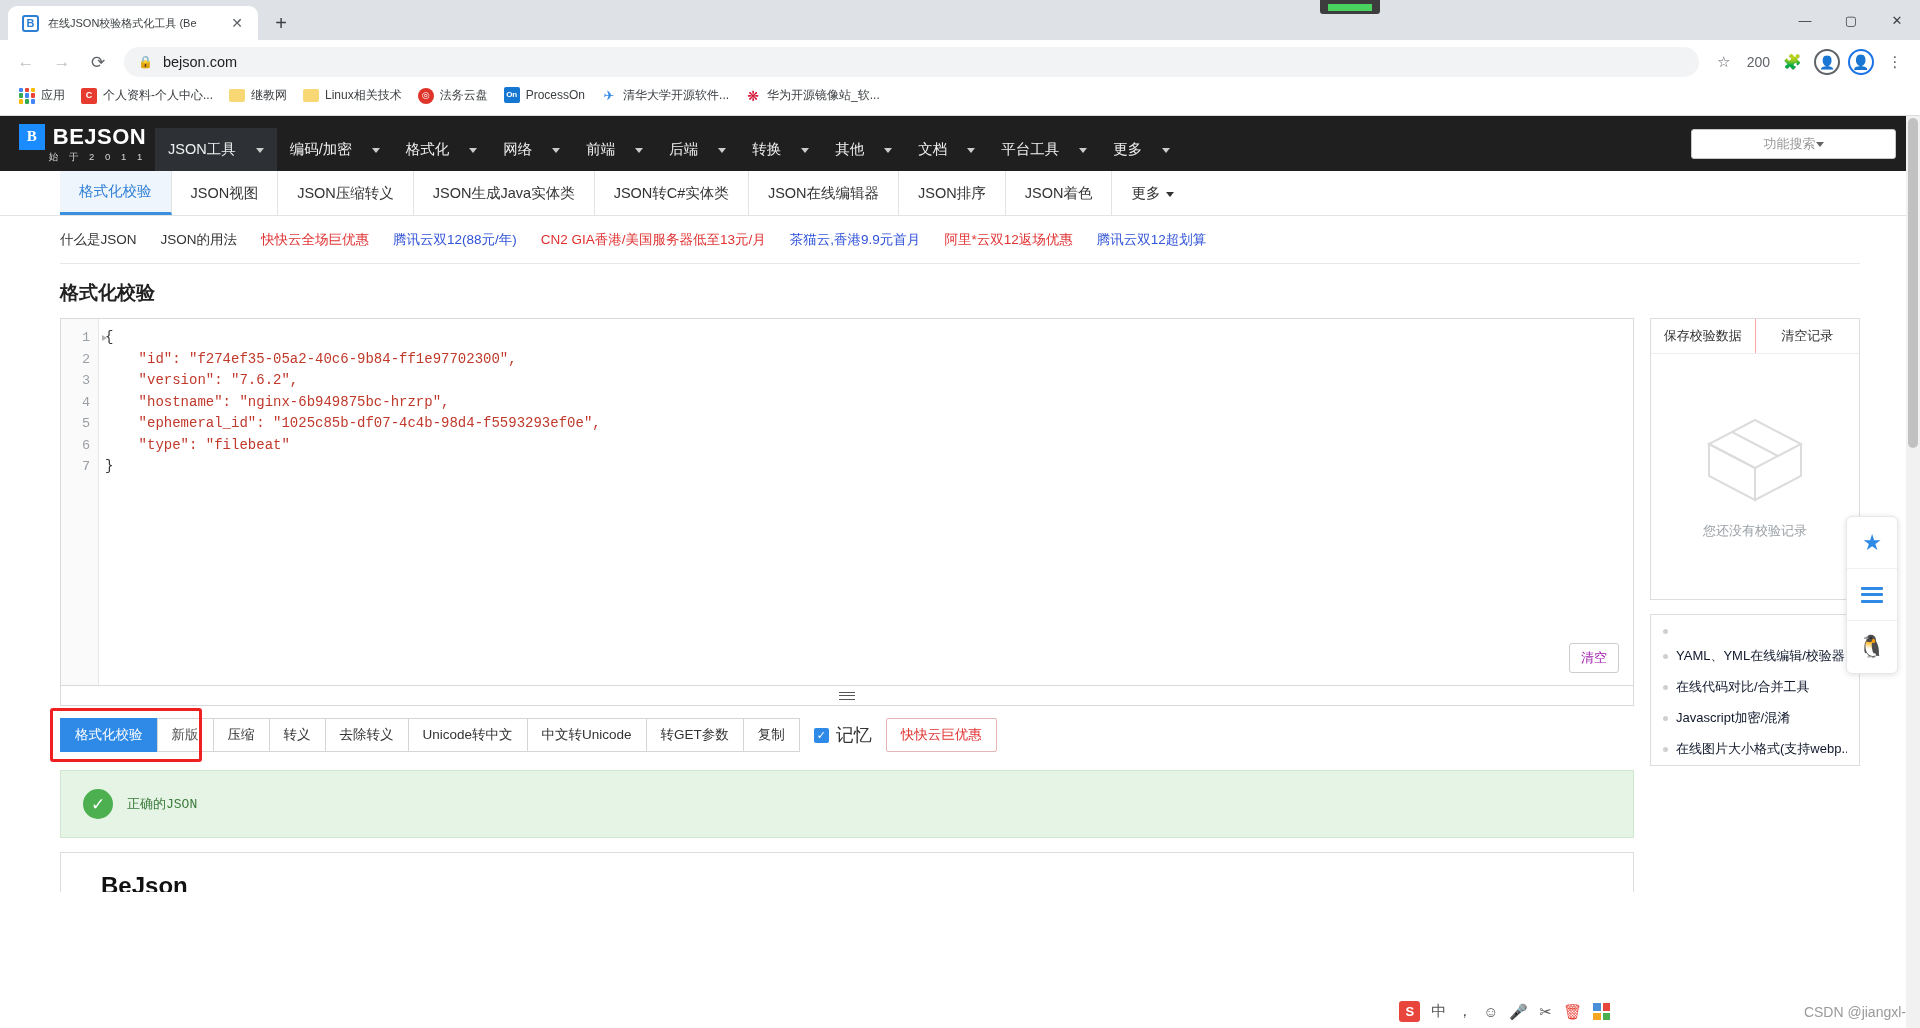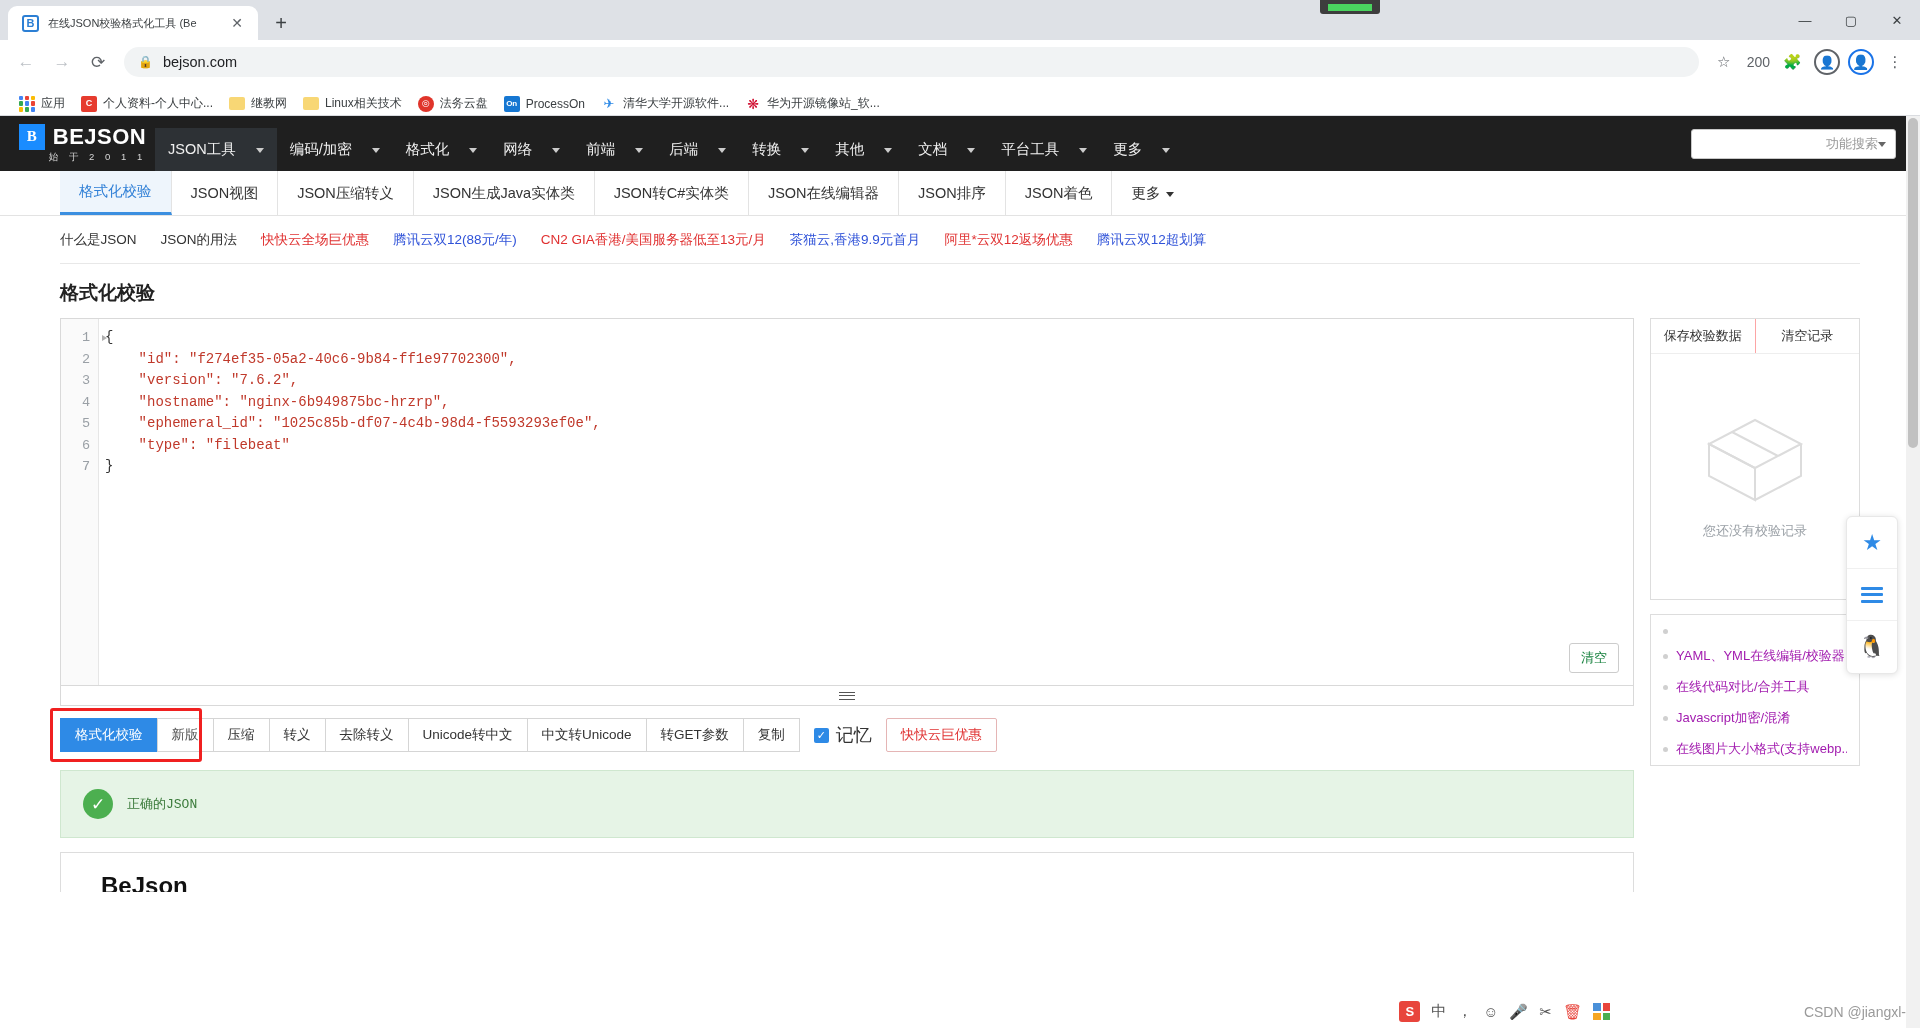--- a/index.html
+++ b/index.html
@@ -95,21 +95,21 @@
   .profile-ring {
     width: 26px; height: 26px; border-radius: 50%;
     border: 2px solid #1a73e8; display: flex;
     align-items: center; justify-content: center;
     font-size: 14px; color: #5f6368;
   }
 
   
   .bookmarks {
     height: 32px; background: #ffffff;
-    display: flex; align-items: flex-end; gap: 2px;
+    display: flex; align-items: flex-start; gap: 2px;
     padding: 0 12px; border-bottom: 1px solid #dadce0;
   }
   .bm {
     display: flex; align-items: center; gap: 6px;
     padding: 3px 7px; border-radius: 4px; cursor: pointer;
     font-size: 12px; color: #3c4043; white-space: nowrap;
   }
   .bm-ico {
     width: 16px; height: 16px; flex: 0 0 16px; border-radius: 2px;
     display: flex; align-items: center; justify-content: center;
@@ -171,21 +171,21 @@
     width: 0; height: 0; border-left: 4px solid transparent;
     border-right: 4px solid transparent; border-top: 5px solid #ccc;
     margin-top: 2px;
   }
   .search-wrap {
     display: flex; align-items: center; padding-right: 24px;
   }
   .search-select {
     width: 205px; height: 30px; background: #fff; border: 1px solid #c8c8c8;
     border-radius: 3px; display: flex; align-items: center;
-    justify-content: flex-end; padding: 0 9px;
+    justify-content: center; padding: 0 9px;
     font-size: 13px; color: #999; cursor: pointer;
   }
   .search-select .caret { border-top-color: #666; }
 
   
   .subtabs {
     height: 45px; border-bottom: 1px solid #e3e3e3;
     display: flex; align-items: stretch; padding-left: 60px;
     background: #fff;
   }
@@ -241,21 +241,21 @@
   .code-area { flex: 1; padding: 8px 0 0 6px; }
   .code-line {
     font-family: "Liberation Mono", "DejaVu Sans Mono", monospace;
     font-size: 14px; line-height: 21.5px; color: #333; white-space: pre;
   }
   .tok-str { color: #c0392b; }
   .tok-punct { color: #333; }
   .clear-btn {
     position: absolute; right: 14px; bottom: 12px;
     border: 1px solid #ccc; background: #fff; border-radius: 3px;
-    font-size: 13px; color: #15803d; padding: 5px 11px; cursor: pointer;
+    font-size: 13px; color: #a21caf; padding: 5px 11px; cursor: pointer;
   }
   .resize-handle {
     height: 20px; border: 1px solid #d9d9d9; border-top: none;
     background: #fff; display: flex; align-items: center;
     justify-content: center; cursor: ns-resize;
   }
   .resize-handle i {
     display: block; width: 16px; height: 8px;
     border-top: 1.5px solid #555; border-bottom: 1.5px solid #555;
     position: relative;
@@ -344,21 +344,21 @@
     height: 245px; display: flex; flex-direction: column;
     align-items: center; justify-content: center; gap: 16px;
   }
   .empty-msg { font-size: 13px; color: #9aa0a6; }
   .panel2 {
     margin-top: 14px; border: 1px solid #ddd; background: #fff;
     padding: 14px 12px; height: 152px;
   }
   .p2-row {
     display: flex; align-items: center; gap: 8px;
-    font-size: 13px; color: #a21caf; margin-bottom: 13px;
+    font-size: 13px; color: #0f172a; margin-bottom: 13px;
     white-space: nowrap; overflow: hidden;
   }
   .p2-dot {
     width: 5px; height: 5px; border-radius: 50%; background: #d0d0d0;
     flex: 0 0 5px;
   }
 
   
   .rail {
     position: absolute; right: 22px; top: 400px;

